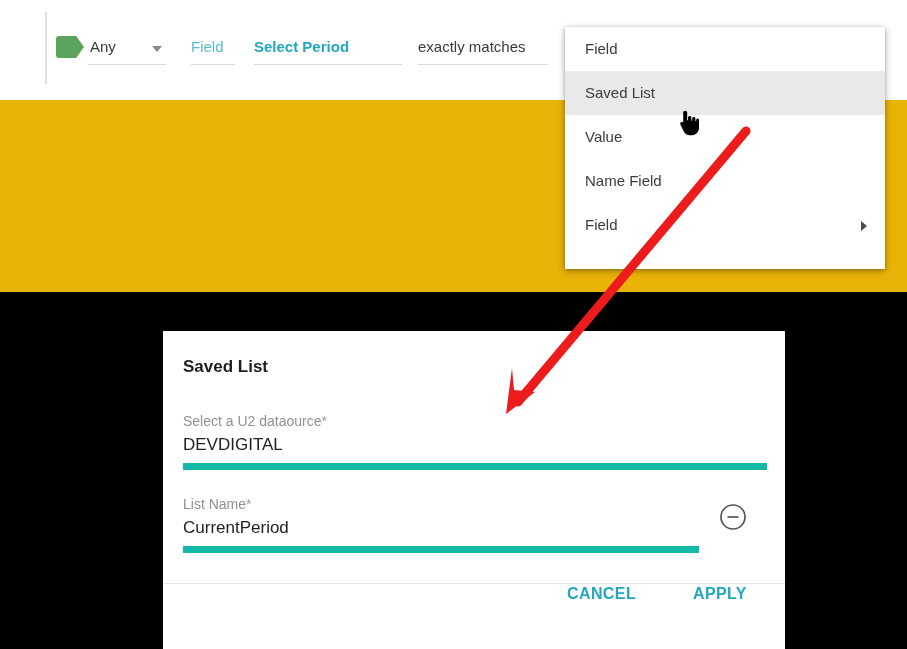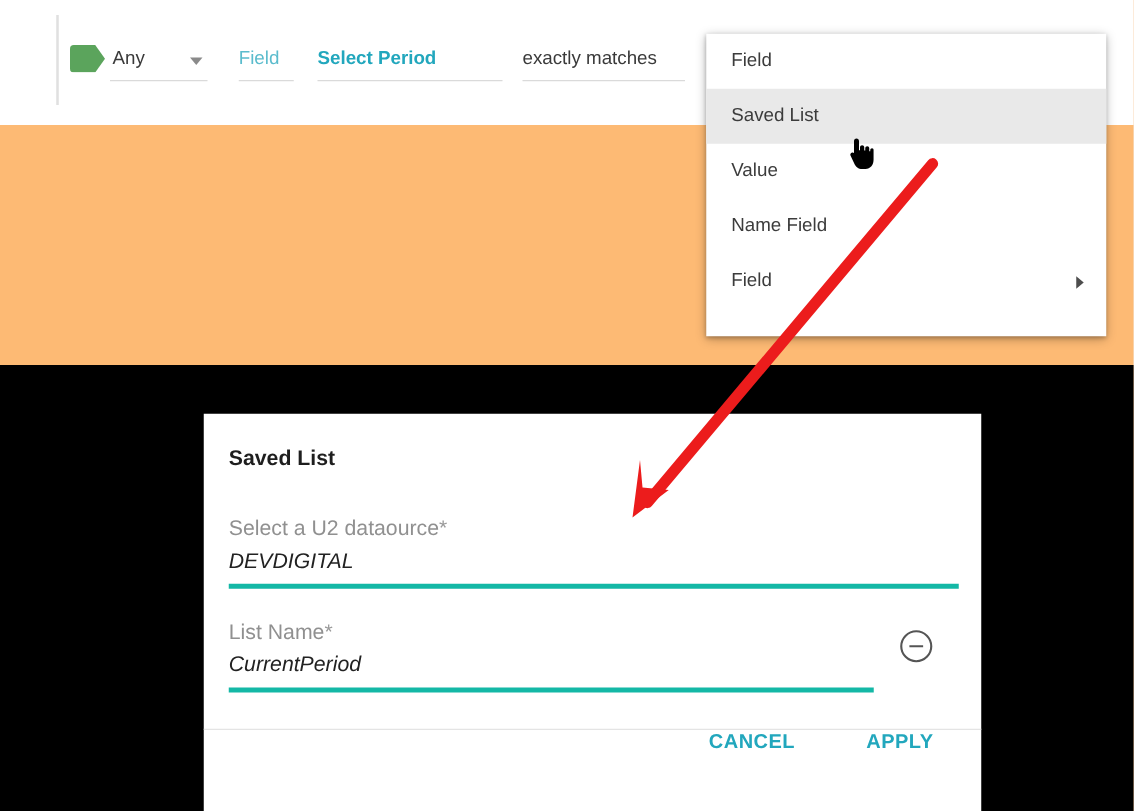--- a/index.html
+++ b/index.html
@@ -7,21 +7,21 @@
     width: 907px;
     height: 649px;
     background: #ffffff;
     font-family: "Liberation Sans", sans-serif;
     overflow: hidden;
   }
   #root {
     position: relative;
     width: 907px;
     height: 649px;
-    background: #fdba74;
+    background: #eab308;
   }
 
   
   .backdrop {
     position: absolute;
     left: 0;
     top: 292px;
     width: 907px;
     height: 357px;
     background: #000000;
@@ -148,31 +148,30 @@
     left: 20px;
     top: 26px;
     font-size: 17px;
     font-weight: bold;
     color: #1e1e1e;
   }
   .field-group { position: absolute; left: 20px; }
   .field-group.ds   { top: 82px;  width: 584px; }
   .field-group.name { top: 165px; width: 516px; }
   .field-label {
-    font-size: 17px;
+    font-size: 14px;
     color: #909090;
     margin-bottom: 6px;
   }
   .field-label .req { color: #9a9a9a; }
   .field-value {
     font-size: 17px;
     color: #222222;
     padding-bottom: 8px;
-    border-bottom: 4px solid #14b8a6;
-    font-style: italic;
+    border-bottom: 7px solid #14b8a6;
   }
   .remove-btn {
     position: absolute;
     left: 719px;
     top: 503px;
     width: 28px;
     height: 28px;
   }
   .dialog-divider {
     position: absolute;

